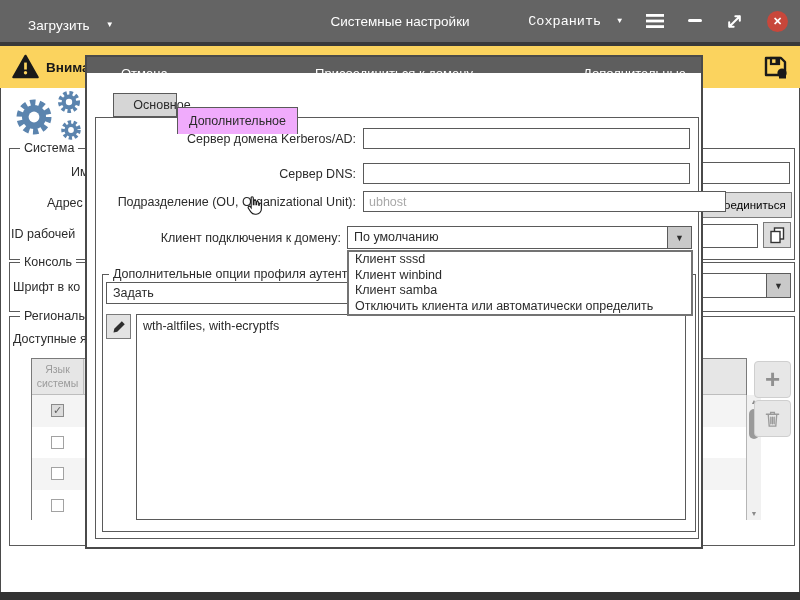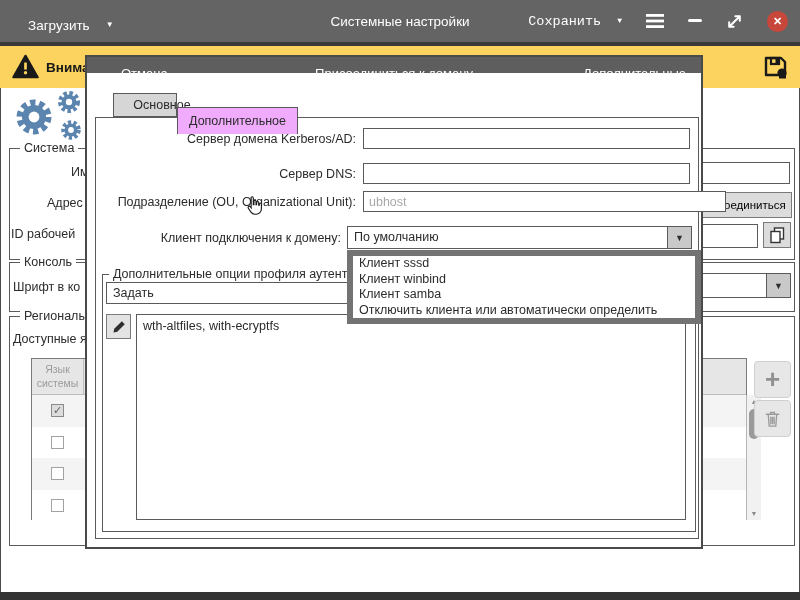--- a/index.html
+++ b/index.html
@@ -32,21 +32,21 @@
   .combo{position:absolute;background:#fff;border:1px solid #5a5a5a;box-sizing:border-box;display:flex;}
   .combo .val{flex:1;font-size:12.5px;padding:3px 6px;white-space:nowrap;overflow:hidden;}
   .combo .arr{width:23px;background:#c9c9c9;border-left:1px solid #5a5a5a;display:flex;align-items:center;justify-content:center;font-size:9px;color:#2e2e2e;}
   
   .modal{position:absolute;left:85px;top:55px;width:618px;height:494px;background:#fff;border:2px solid #4a4a4a;box-sizing:border-box;z-index:10;}
   .modal-header{position:absolute;left:0;top:0;width:100%;height:16px;background:#5e5e5e;color:#fff;}
   .mh-btn{position:absolute;top:0;height:32px;display:flex;align-items:center;font-size:13px;}
   .mh-title{position:absolute;left:0;right:0;top:0;height:32px;display:flex;align-items:center;justify-content:center;font-size:13px;}
   .tab{position:absolute;border:1px solid #5a5a5a;box-sizing:border-box;display:flex;align-items:center;justify-content:center;font-size:12.5px;}
   .panel{position:absolute;left:8px;top:60px;width:604px;height:422px;border:1px solid #5a5a5a;box-sizing:border-box;}
-  .list{position:absolute;background:#fff;border:6px solid #737373;z-index:30;}
+  .list{position:absolute;background:#fff;border:2px solid #737373;z-index:30;}
   .list-item{font-size:12.5px;padding:0 6px;height:15.5px;line-height:15.5px;white-space:nowrap;}
   .ta{position:absolute;border:1px solid #5a5a5a;font-family:"Liberation Sans",sans-serif;font-size:12.5px;
       color:#2b2b2b;padding:4px 6px;resize:none;outline:none;box-sizing:border-box;}
   
   .langtable{position:absolute;left:30px;top:358px;width:716px;height:162px;border:1px solid #7a7a7a;box-sizing:border-box;}
   .lt-header{position:absolute;left:0;top:0;width:100%;height:36px;background:#e6e6e6;border-bottom:1px solid #bdbdbd;box-sizing:border-box;}
   .lt-col1{position:absolute;left:0;top:0;width:52px;height:100%;border-right:1px solid #bdbdbd;box-sizing:border-box;
            display:flex;align-items:center;justify-content:center;text-align:center;font-size:10.5px;color:#9b9b9b;line-height:1.3;}
   .lt-row{position:absolute;left:0;width:100%;height:31.5px;}
   .cb{position:absolute;left:19px;top:9px;width:13px;height:13px;border:1.5px solid #a2a2a2;background:#fff;box-sizing:border-box;

